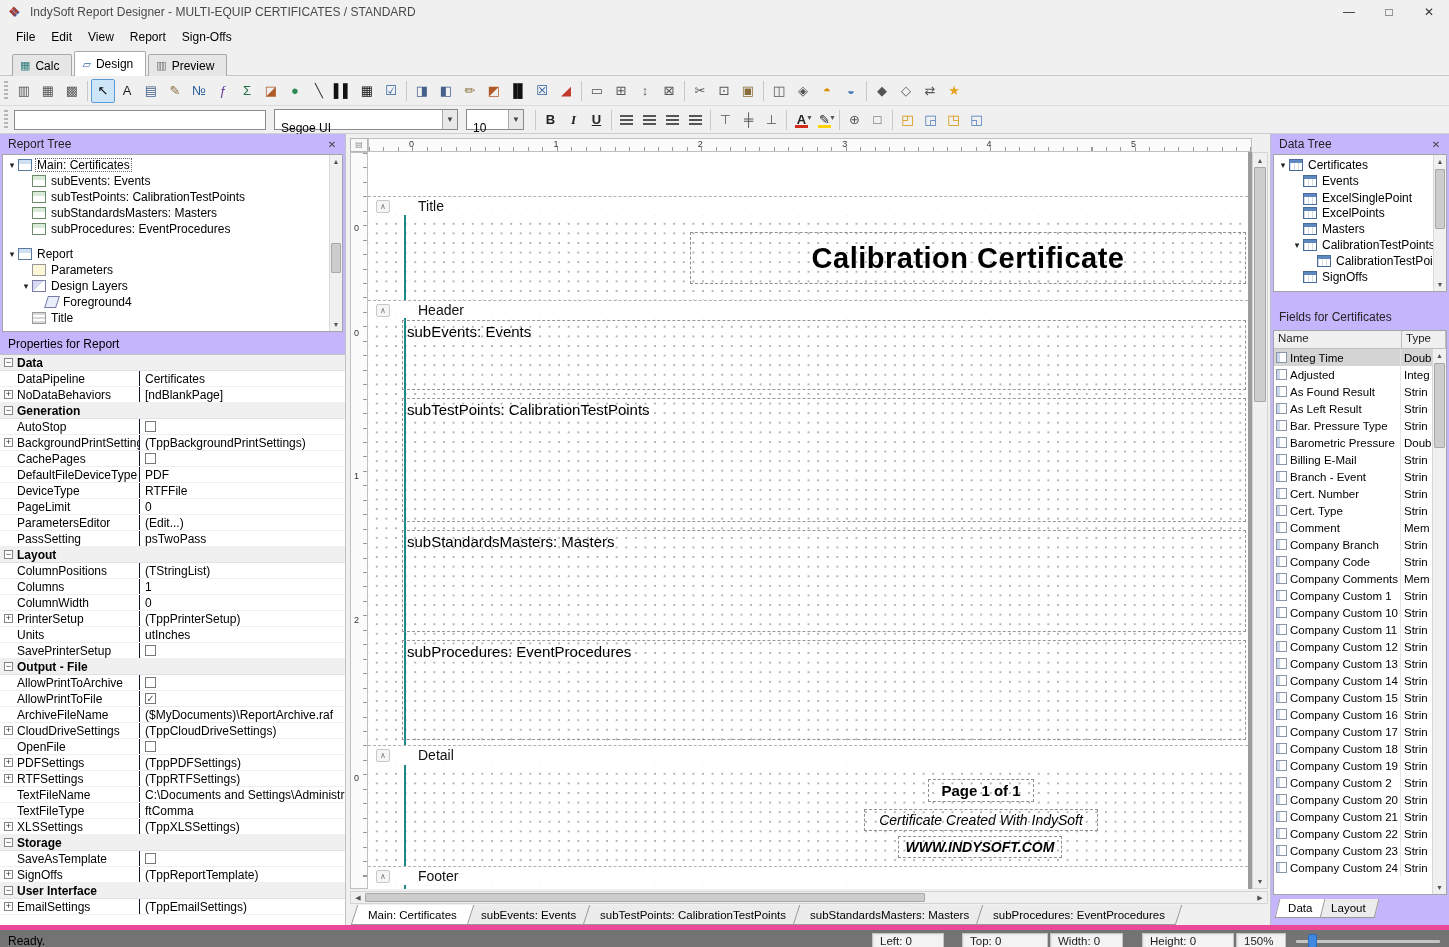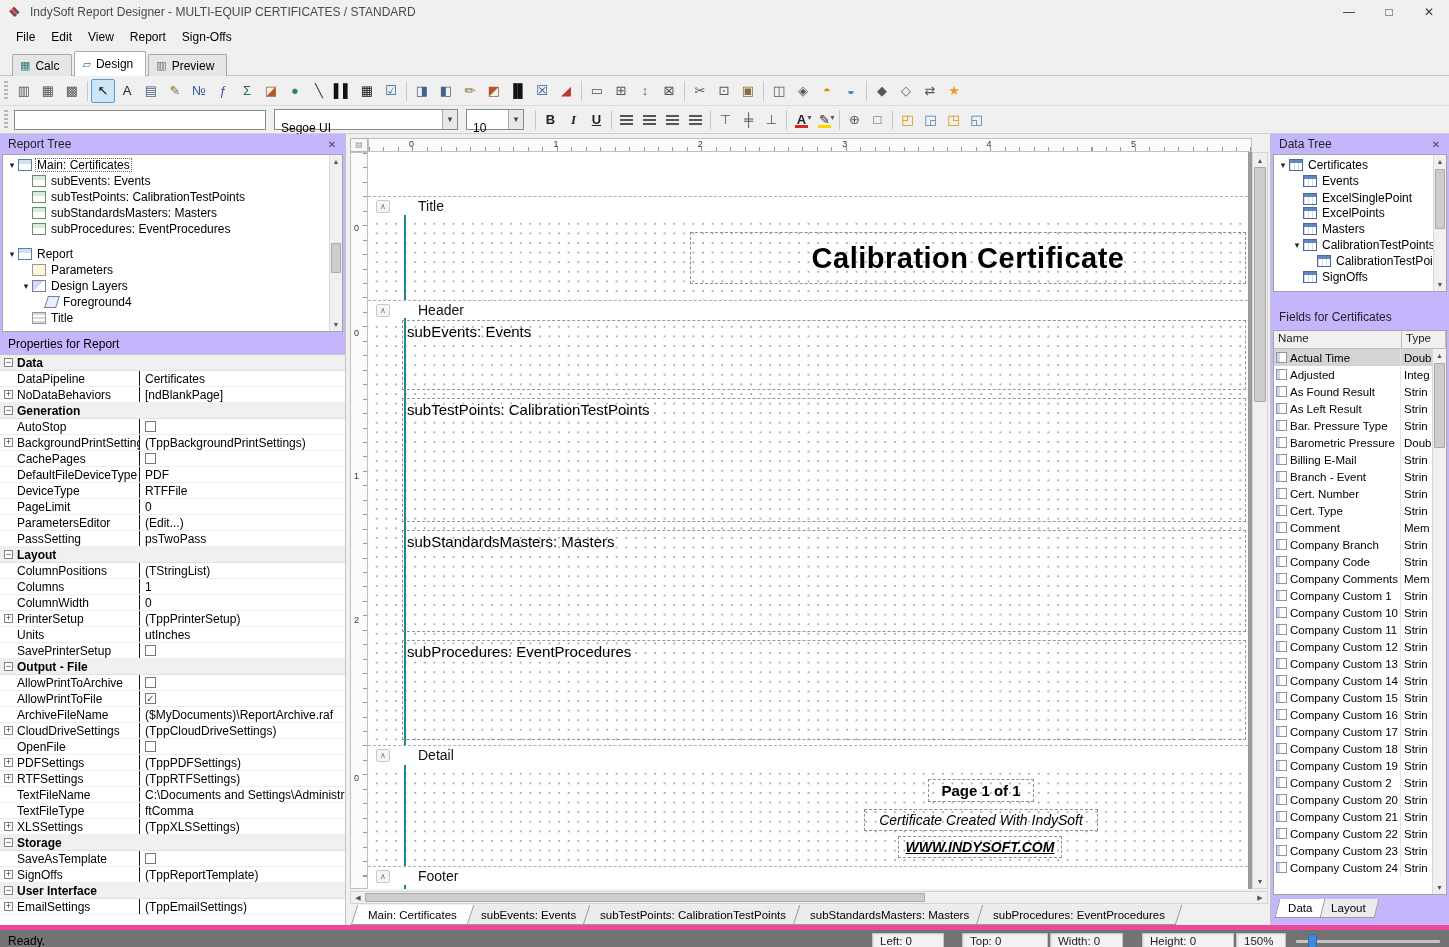--- a/index.html
+++ b/index.html
@@ -113,21 +113,21 @@
 #band-detail-h{top:593px;}
 #band-detail-c{top:613px;height:101px;}
 #band-footer-h{top:714px;}
 #band-footer-c{top:733px;height:4px;}
 #title-el{position:absolute;left:322px;top:17px;width:556px;height:52px;border:1px dashed #8f8f8f;display:flex;align-items:center;justify-content:center;font-weight:bold;font-size:29px;letter-spacing:0.5px;}
 .subreport-region{position:absolute;left:34px;width:844px;border:1px dashed #979797;}
 .subreport-label{display:inline-block;font-size:15px;padding:2px 0 0 4px;color:#000;}
 .det-el{position:absolute;border:1px dashed #8f8f8f;display:flex;align-items:center;justify-content:center;}
 #page-count-el{left:560px;top:14px;width:106px;height:23px;font-weight:bold;font-size:15px;}
 #created-el{left:496px;top:44px;width:234px;height:22px;font-style:italic;font-size:14px;}
-#website-el{left:530px;top:71px;width:164px;height:22px;font-style:italic;font-size:14px;text-decoration:underline;font-weight:bold;}
+#website-el{left:530px;top:71px;width:164px;height:22px;font-style:italic;font-size:14px;font-weight:bold;}
 #canvas-vscroll{position:absolute;left:906px;top:18px;width:16px;height:737px;background:#f0f0f0;border:1px solid #d4d4d4;}
 #canvas-vscroll .sa{height:14px;display:flex;align-items:center;justify-content:center;font-size:7px;color:#555;}
 #canvas-vscroll .sa.bottom{position:absolute;bottom:0;left:0;right:0;}
 #canvas-vscroll .sthumb{position:absolute;left:1px;right:1px;top:14px;height:235px;background:#cdcdcd;border:1px solid #a8a8a8;border-radius:1px;}
 #canvas-hscroll{position:absolute;left:4px;top:757px;width:918px;height:13px;background:#f0f0f0;border:1px solid #d4d4d4;}
 #canvas-hscroll .sa{position:absolute;top:0;bottom:0;width:14px;display:flex;align-items:center;justify-content:center;font-size:7px;color:#555;}
 #canvas-hscroll .sa.right{right:0;}
 #canvas-hscroll .sthumb{position:absolute;top:1px;bottom:1px;left:14px;width:560px;background:#cdcdcd;border:1px solid #a8a8a8;border-radius:1px;}
 #canvas-tab-bar{position:absolute;left:8px;top:771px;height:20px;display:flex;align-items:stretch;}
 .ctab{position:relative;margin-right:-4px;border:1px solid #9a9a9a;border-top:none;background:#ececec;transform:skewX(-18deg);padding:1px 13px;display:flex;align-items:center;}
@@ -885,21 +885,21 @@
     </div>
     <div id="fields-title">Fields for Certificates</div>
     <div id="fields-box">
       <div id="fields-header">
           <div class="fcol-h fcol-name">Name</div>
           <div class="fcol-h fcol-type">Type</div>
         </div>
       <div id="fields-list">
           <div class="frow fsel">
             <span class="tico ico-field"></span>
-            <span class="fname">Actual Time</span>
+            <span class="fname">Integ Time</span>
             <span class="ftype">Doub</span>
           </div>
           <div class="frow">
             <span class="tico ico-field"></span>
             <span class="fname">Adjusted</span>
             <span class="ftype">Integ</span>
           </div>
           <div class="frow">
             <span class="tico ico-field"></span>
             <span class="fname">As Found Result</span>

